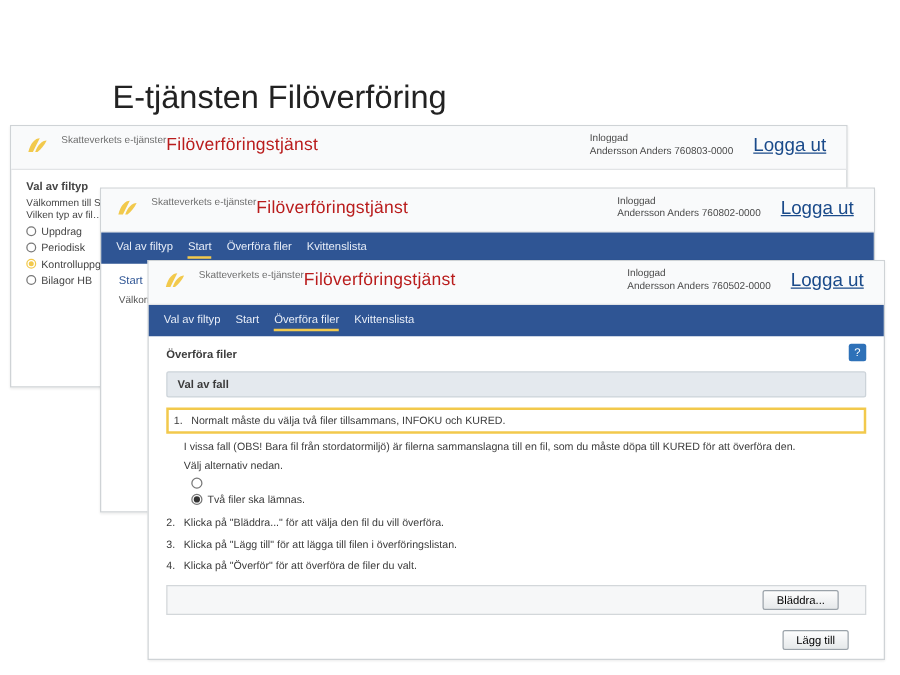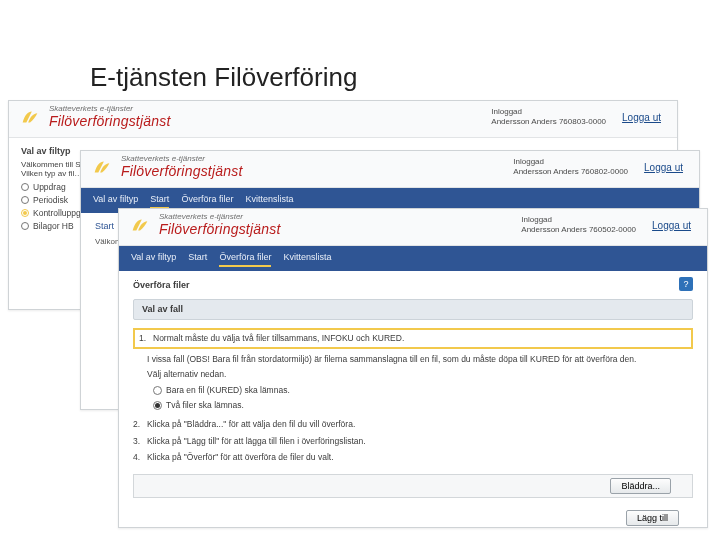--- a/index.html
+++ b/index.html
@@ -49,27 +49,27 @@
     display: flex;
     align-items: center;
     gap: 8px;
   }
   .logo {
     width: 22px; height: 22px;
     position: relative;
     flex-shrink: 0;
   }
   .logo svg { width: 100%; height: 100%; }
-  .brand-text { display: flex; flex-direction: column; line-height: 1.1; font-style: italic; }
+  .brand-text { display: flex; line-height: 1.1; }
   .brand-sup { font-size: 8px; color: #6f6f6f; }
   .brand-main { font-size: 14px; color: #b91c1c; letter-spacing: 0.2px; }
   .login-block { display: flex; align-items: center; gap: 16px; }
   .login-text { font-size: 8px; color: #4a4a4a; line-height: 1.25; }
   .logout {
-    font-size: 10px;
+    font-size: 15px;
     color: #1a4a8a;
     text-decoration: underline;
     cursor: pointer;
   }
 
   .navtabs {
     display: flex;
     gap: 12px;
     padding: 6px 12px 4px 12px;
     background: #2f5594;
@@ -293,21 +293,20 @@
       <div class="section-head">Överföra filer</div>
       <div class="sublabel-bar">Val av fall</div>
       <ul class="ol">
         <li>
           <div class="highlight-box"><span class="num">1.</span><span>Normalt måste du välja två filer tillsammans, INFOKU och KURED.</span></div>
           <div style="margin-left:14px;">I vissa fall (OBS! Bara fil från stordatormiljö) är filerna sammanslagna till en fil, som du måste döpa till KURED för att överföra den.</div>
           <div style="margin-left:14px;margin-top:2px;">Välj alternativ nedan.</div>
           <div class="radio-group">
             <div class="radio-row">
                 <span class="radio"></span>
-                <span>Bara en fil (KURED) ska lämnas.</span>
               </div>
             <div class="radio-row">
                 <span class="radio sel"></span>
                 <span>Två filer ska lämnas.</span>
               </div>
           </div>
         </li>
         <li><span class="num">2.</span><span>Klicka på "Bläddra..." för att välja den fil du vill överföra.</span></li>
         <li><span class="num">3.</span><span>Klicka på "Lägg till" för att lägga till filen i överföringslistan.</span></li>
         <li><span class="num">4.</span><span>Klicka på "Överför" för att överföra de filer du valt.</span></li>

